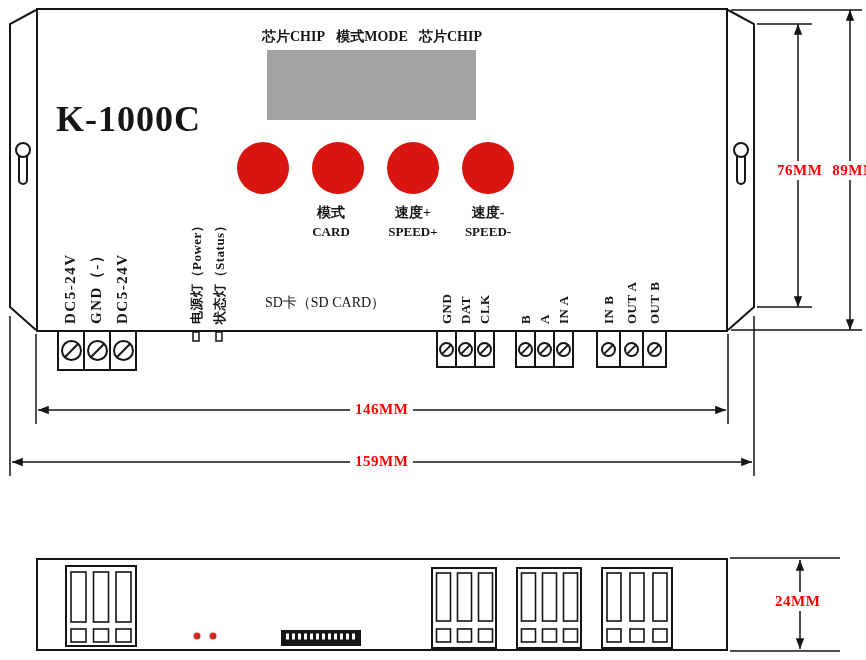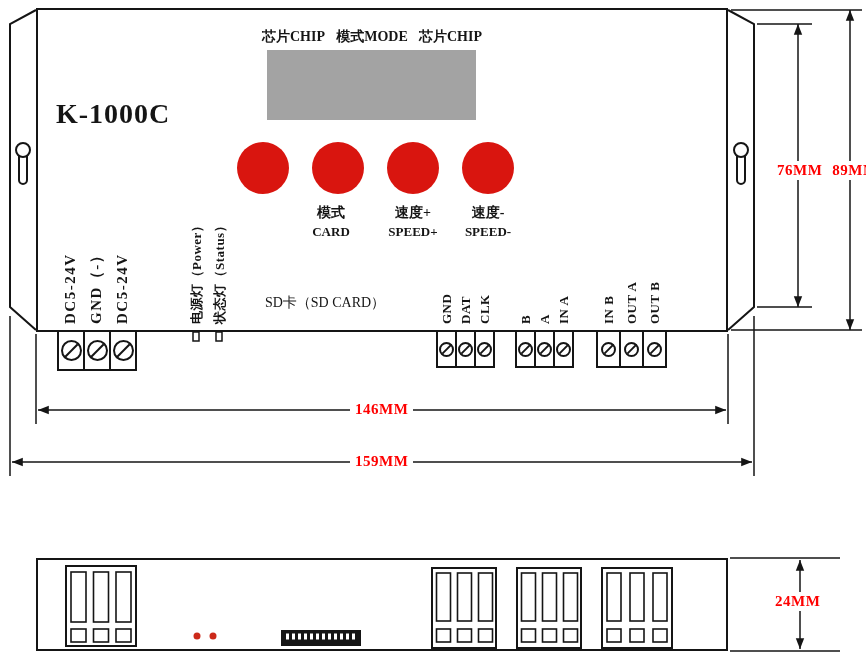--- a/index.html
+++ b/index.html
@@ -7,21 +7,21 @@
           font-family:"Liberation Serif","DejaVu Serif",serif;color:#151515;}
   .lines{position:absolute;left:0;top:0;z-index:1;}
   .panel{position:absolute;left:36px;top:8px;width:692px;height:324px;
          border:2px solid var(--line,#151515);box-sizing:border-box;z-index:2;}
   .sideview{position:absolute;left:36px;top:558px;width:692px;height:93px;
          border:2px solid var(--line,#151515);box-sizing:border-box;z-index:2;}
   .hdr{position:absolute;left:262px;top:28px;width:220px;display:flex;justify-content:space-between;
        font-weight:bold;font-size:14px;z-index:3;white-space:nowrap;}
   .display{position:absolute;left:267px;top:50px;width:209px;height:70px;
        background:var(--display-gray,#a3a3a3);z-index:3;}
-  .model{position:absolute;left:56px;top:98px;font-size:28px;font-weight:bold;letter-spacing:1px;z-index:3;text-align:right;}
+  .model{position:absolute;left:56px;top:98px;font-size:36px;font-weight:bold;letter-spacing:1px;z-index:3;text-align:right;}
   .pbtn{position:absolute;top:142px;width:52px;height:52px;border-radius:50%;
        background:var(--button-red,#d9150f);z-index:3;}
   .blab{position:absolute;top:203px;width:70px;text-align:center;font-weight:bold;font-size:14px;
        line-height:19px;z-index:3;}
   .blab span{display:block;}
   .blab .en{font-size:13px;}
   .vlab{position:absolute;transform-origin:0 0;transform:rotate(-90deg);white-space:nowrap;
        font-weight:bold;font-size:15px;letter-spacing:1.5px;line-height:15px;z-index:3;}
   .vlab.ind{font-size:13px;letter-spacing:0.5px;}
   .vlab.sig{font-size:13px;letter-spacing:0.5px;}

